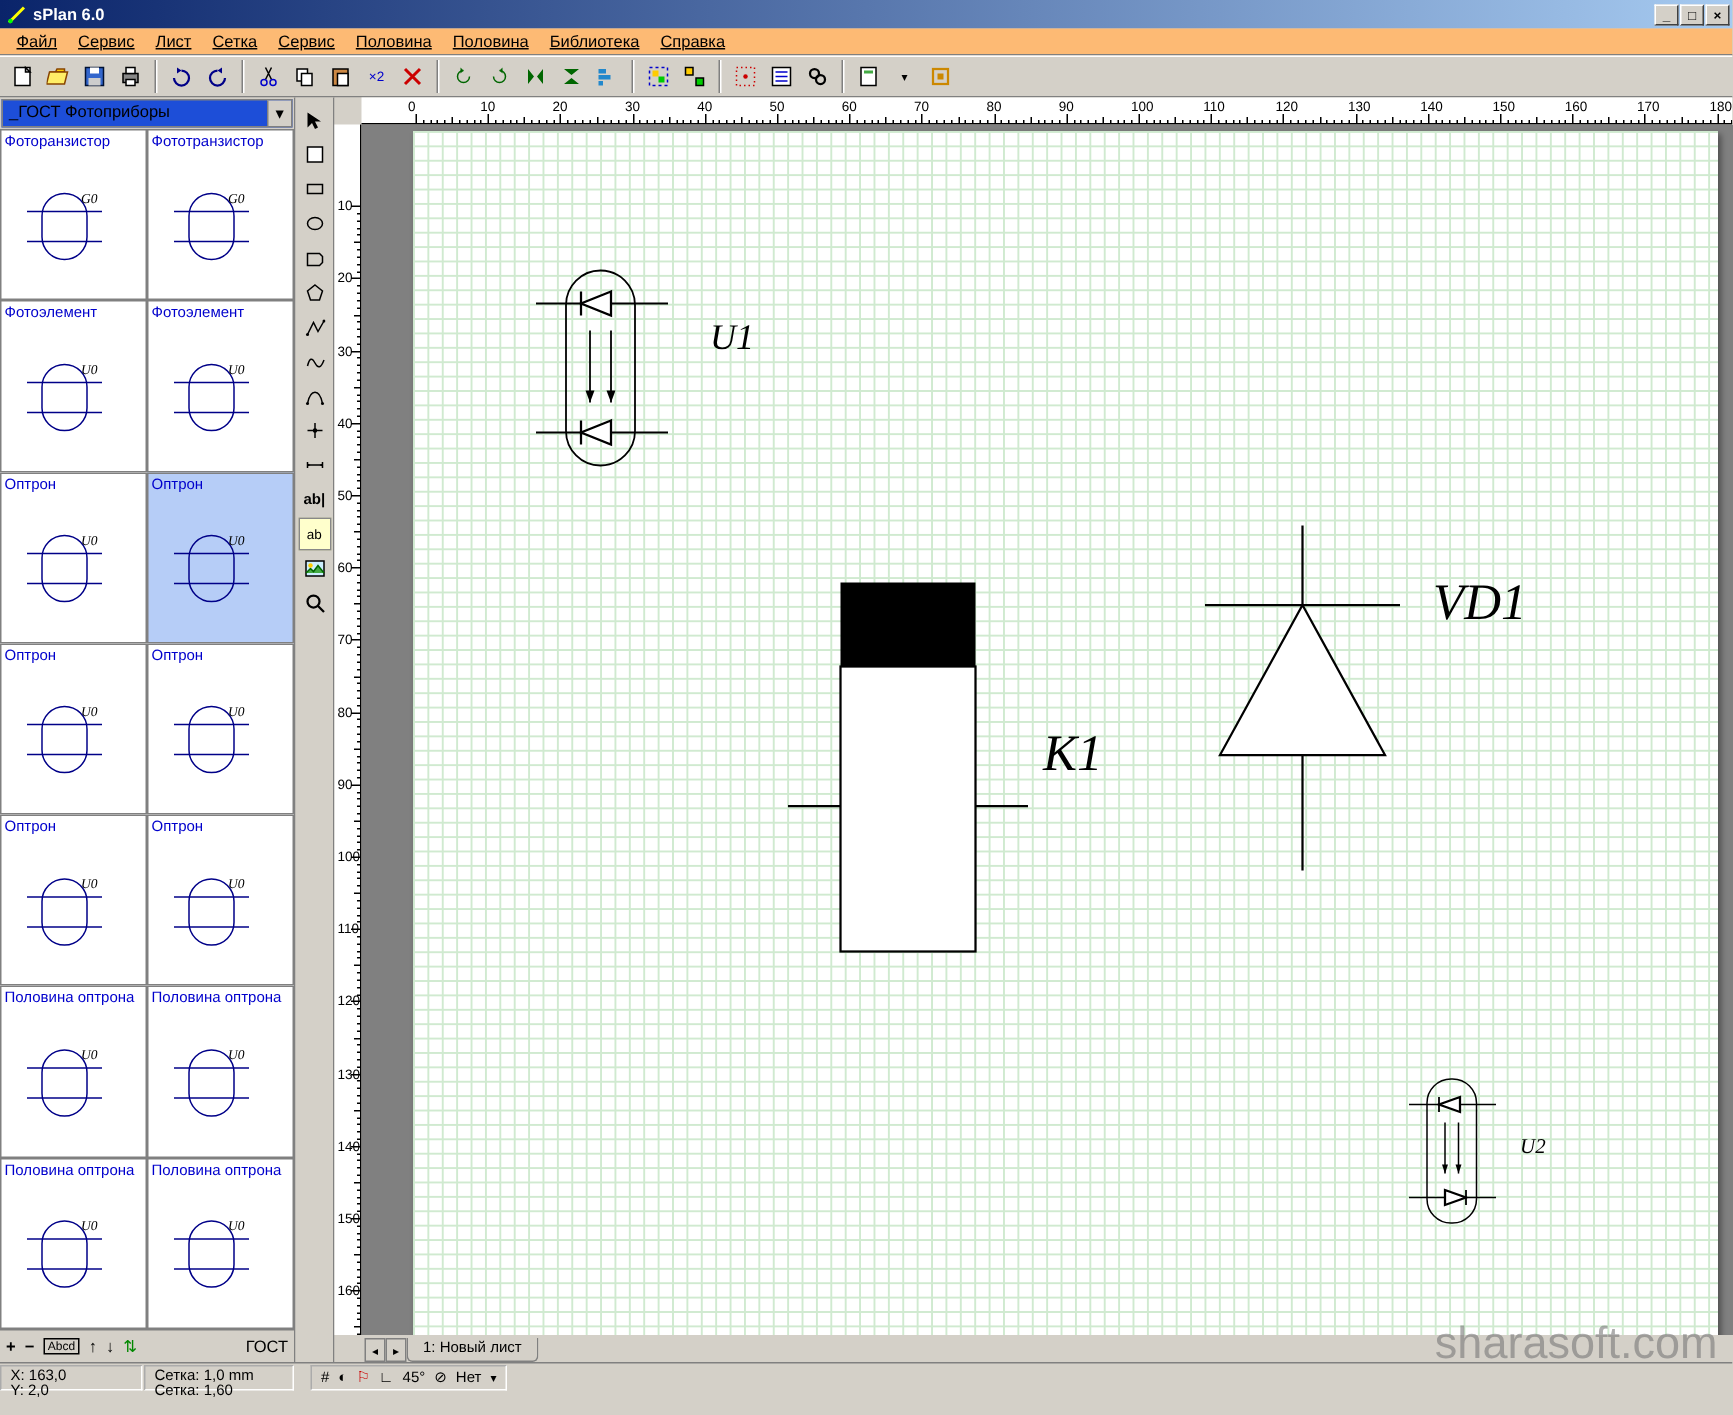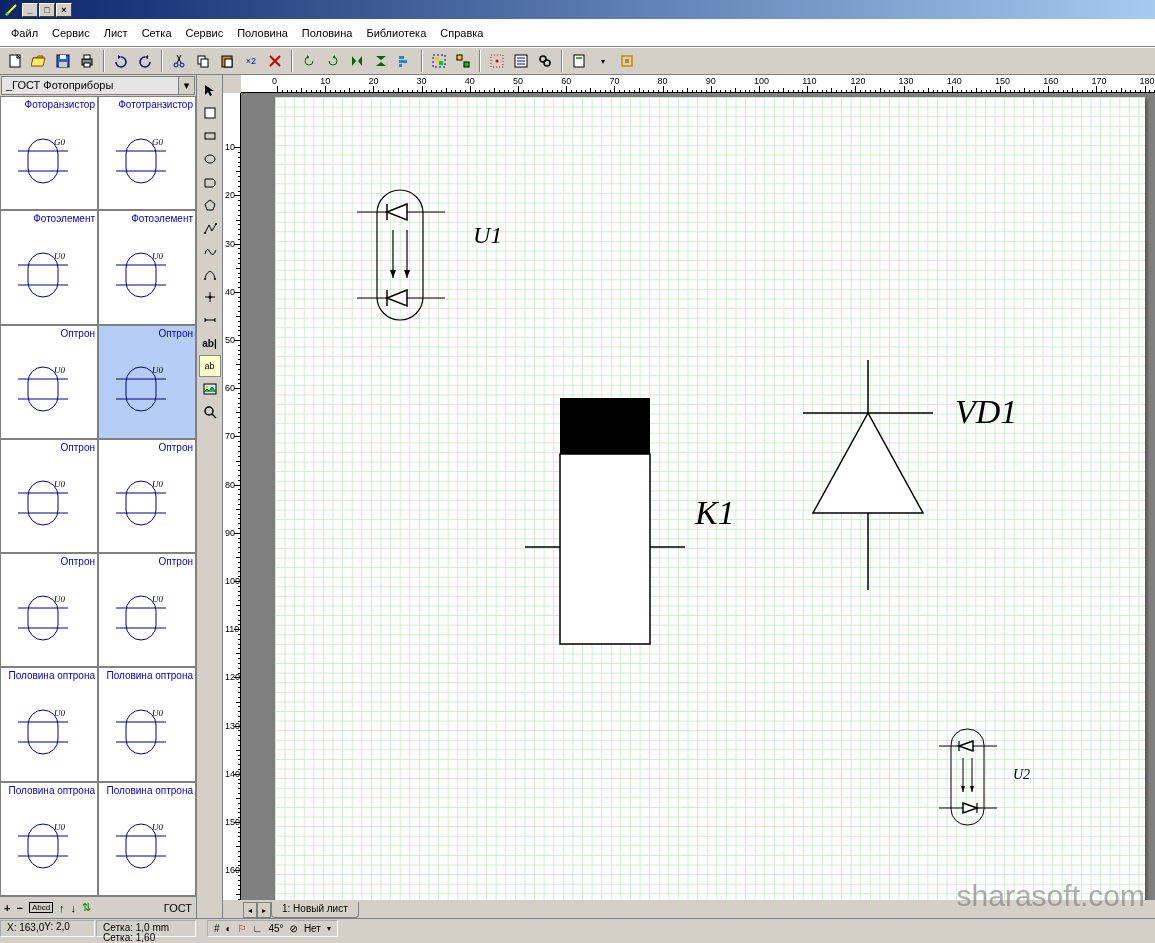--- a/index.html
+++ b/index.html
@@ -30,25 +30,26 @@
   .win-btn {
     width: 16px; height: 14px;
     background: #d4d0c8;
     border: 1px solid #fff;
     border-right-color:#404040; border-bottom-color:#404040;
     display:flex;align-items:center;justify-content:center;
     font-size:9px;font-family:Arial;font-weight:bold;color:#000;
     cursor:pointer;
   }
   .menu-bar {
-    height: 28px;
-    background: #ffffff;
+    height: 18px;
+    background: #fdba74;
     display:flex;align-items:center;
     padding-left:4px;
     border-bottom:1px solid #808080;
+    text-decoration:underline;
   }
   .menu-item {
     padding: 2px 7px;
     cursor:pointer;
   }
   .toolbar {
     height: 28px;
     background:#d4d0c8;
     border-top:1px solid #fff;
     border-bottom:1px solid #808080;
@@ -64,39 +65,39 @@
   .main-row { display:flex; height: 843px; }
   
   .left-panel {
     width: 197px;
     background:#d4d0c8;
     border-right:1px solid #808080;
     display:flex;flex-direction:column;
   }
   .lib-select {
     height:19px; margin:1px;
-    display:flex;border:1px solid #808080;background:#e5e5e5;
+    display:flex;border:1px solid #808080;background:#1d4ed8;
   }
   .lib-select-text { flex:1;padding:2px 4px;color:#000; }
   .lib-select-btn { width:16px;background:#d4d0c8;border-left:1px solid #808080;display:flex;align-items:center;justify-content:center;cursor:pointer; }
   .lib-grid {
     flex:1;overflow-y:auto;
     display:grid;grid-template-columns:1fr 1fr;
     background:#fff;
   }
   .lib-cell {
     border:1px solid #808080;
     min-height:106px;
     display:flex;flex-direction:column;
     cursor:pointer;
     background:#fff;
   }
   .lib-cell.selected { background:#b6cdf7; }
   .lib-cell-label {
-    text-align:right;color:#0000cc;
+    text-align:left;color:#0000cc;
     padding:2px;font-size:10px;
     white-space:nowrap;overflow:hidden;
   }
   .lib-cell-body { flex:1;display:flex;align-items:center;justify-content:center;position:relative; }
   .lib-bottom {
     height:22px;border-top:1px solid #808080;
     display:flex;align-items:center;padding:0 4px;gap:6px;
   }
   .lib-bottom .sp { flex:1; }
   
@@ -170,20 +171,21 @@
 </head>
 <body>
 
 <div class="title-bar">
   <span class="app-icon">
     <svg width="12" height="12" viewBox="0 0 12 12">
         <path d="M1 11 L11 1" stroke="#ff0" stroke-width="2"></path>
         <circle cx="2" cy="10" r="1.5" fill="#0f0"></circle>
       </svg>
   </span>
+  <span class="title-text">sPlan 6.0</span>
   <div class="win-buttons">
     <div class="win-btn">_</div>
     <div class="win-btn">□</div>
     <div class="win-btn">×</div>
   </div>
 </div>
 
 <div class="menu-bar">
   <div class="menu-item">Файл</div>
   <div class="menu-item">Сервис</div>
@@ -1031,21 +1033,21 @@
     </div>
     <div class="canvas-tabs">
       <div class="canvas-tab-arrow">◂</div>
       <div class="canvas-tab-arrow">▸</div>
       <div class="canvas-tab">1: Новый лист</div>
     </div>
   </div>
 </div>
 
 <div class="status-row1">
-  <div class="status-cell" style="width:95px;flex-direction:row;align-items:flex-start;">
+  <div class="status-cell" style="width:95px;flex-direction:column;align-items:flex-start;">
     <span>X: 163,0</span>
     <span style="margin-top:-1px;">Y: 2,0</span>
   </div>
   <div class="status-cell" style="width:100px;flex-direction:column;align-items:flex-start;">
     <span><span>Сетка:</span> <span>1,0 mm</span></span>
     <span style="margin-top:-1px;"><span>Сетка:</span> <span>1,60</span></span>
   </div>
   <div style="width:10px;"></div>
   <div class="status-cell" style="gap:6px;">
     <span style="cursor:pointer;">#</span>

